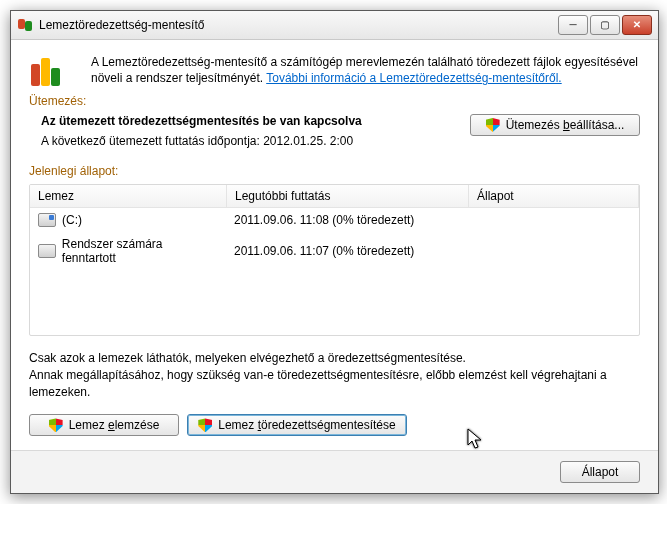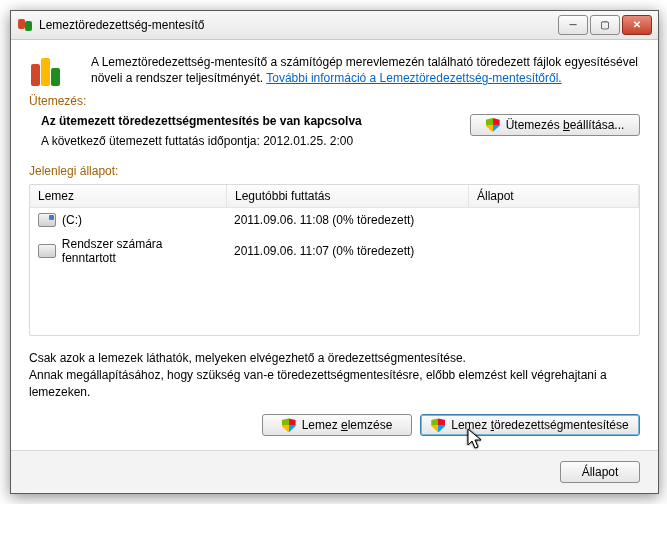--- a/index.html
+++ b/index.html
@@ -37,21 +37,21 @@
   .thead{display:flex;background:linear-gradient(#fdfdfd,#f2f2f2);border-bottom:1px solid #e4e4e4;font-weight:normal}
   .th{padding:4px 8px;border-right:1px solid #e4e4e4;color:#000}
   .col-disk{width:180px}
   .col-last{width:225px}
   .col-stat{flex:1}
   .trow{display:flex;padding:3px 0;align-items:center}
   .td{padding:2px 8px;display:flex;align-items:center;gap:6px}
   .disk-icon{width:16px;height:12px;display:inline-block;border:1px solid #8a8a8a;border-radius:2px;background:linear-gradient(#f4f4f4,#d0d0d0);position:relative}
   .disk-icon.c::after{content:"";position:absolute;right:1px;top:1px;width:5px;height:5px;background:#3a7bd5;border-radius:1px}
   .note{margin-top:14px;line-height:1.4}
-  .action-row{display:flex;gap:8px;justify-content:flex-end;margin-top:14px}
+  .action-row{display:flex;gap:8px;margin-top:14px}
   .action-row .btn{min-width:150px}
   .footer{border-top:1px solid #d9d9d9;padding:10px 18px;display:flex;justify-content:flex-end;background:#f3f3f3}
   .footer .btn{min-width:80px}
   .cursor{position:absolute;width:18px;height:24px;pointer-events:none}
   .cursor svg{width:18px;height:24px;filter:drop-shadow(0 0 1px rgba(0,0,0,.8))}
   .u{text-decoration:underline}
 </style>
 </head>
 <body>
 

